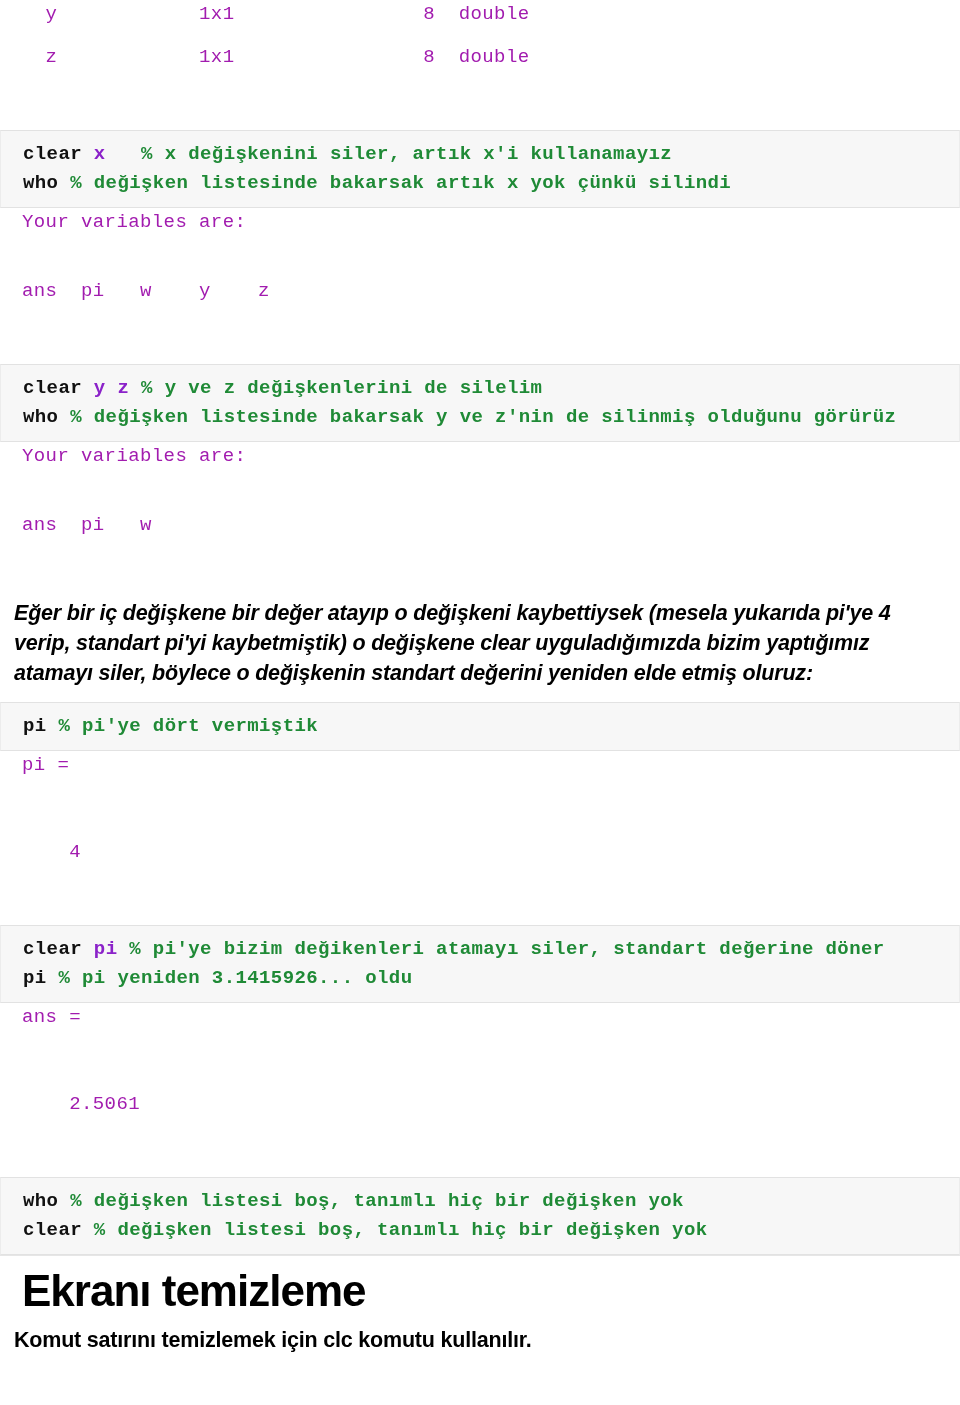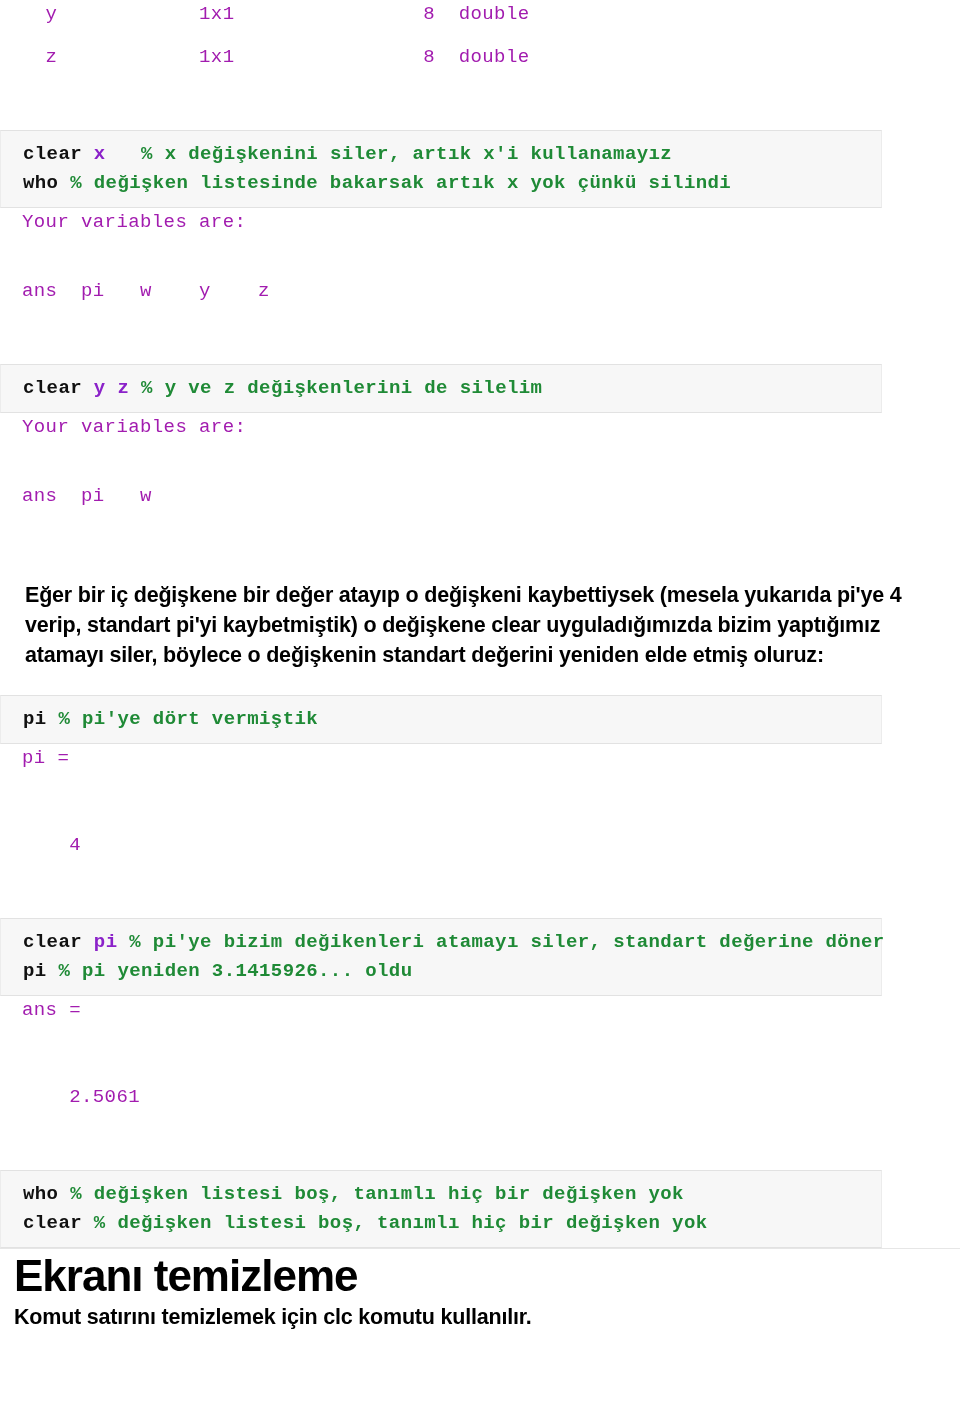--- a/index.html
+++ b/index.html
@@ -36,21 +36,21 @@
   }
 
   
   .codeblock {
     background: #f7f7f7;
     border: 1px solid #e2e2e2;
     border-left: 1px solid #ececec;
     border-right: 1px solid #ececec;
     padding: 9px 0 9px 22px;
     margin: 0;
-    width: 882px;
+    width: 960px;
   }
   .codeline {
     font-family: "Liberation Mono", "DejaVu Sans Mono", monospace;
     font-size: 19px;
     line-height: 29px;
     white-space: pre;
     letter-spacing: 0.4px;
     color: #111111;
     margin: 0;
   }
@@ -58,37 +58,38 @@
   .var     { color: #8b22c9; font-weight: bold; }
   .comment { color: #1f8a36; font-weight: bold; }
 
   
   .para {
     font-family: "Liberation Sans Narrow", "Liberation Sans", sans-serif;
     font-size: 21.5px;
     line-height: 30px;
     font-weight: bold;
     color: #000000;
-    margin: 11px;
+    margin: 0;
     padding: 0 14px 0 14px;
     letter-spacing: -0.2px;
+    font-style: italic;
   }
 
   
   .heading-wrap {
     border-top: 1px solid #e6e6e6;
     padding-top: 2px;
   }
   .heading {
     font-family: "Liberation Sans Narrow", "Liberation Sans", sans-serif;
     font-size: 44px;
     line-height: 50px;
     font-weight: bold;
     color: #000000;
-    margin: 0;
+    margin: 8px;
     padding: 0 14px;
     letter-spacing: -1px;
   }
   .subpara {
     font-family: "Liberation Sans Narrow", "Liberation Sans", sans-serif;
     font-size: 21.5px;
     line-height: 28px;
     font-weight: bold;
     color: #000000;
     margin: 0;
@@ -121,20 +122,21 @@
   <pre class="out">Your variables are:</pre>
 
   <div class="spacer-40"></div>
 
   <pre class="out">ans  pi   w    y    z</pre>
 
   <div class="spacer-58"></div>
 
   <div class="codeblock">
     <div class="codeline"><span class="kw">clear</span><span> </span><span class="var">y</span><span> </span><span class="var">z</span><span> </span><span class="comment">% y ve z değişkenlerini de silelim</span></div>
+    <div class="codeline"><span class="kw">who</span><span> </span><span class="comment">% değişken listesinde bakarsak y ve z'nin de silinmiş olduğunu görürüz</span></div>
   </div>
 
   <pre class="out">Your variables are:</pre>
 
   <div class="spacer-40"></div>
 
   <pre class="out">ans  pi   w</pre>
 
   <div class="spacer-58"></div>
 

